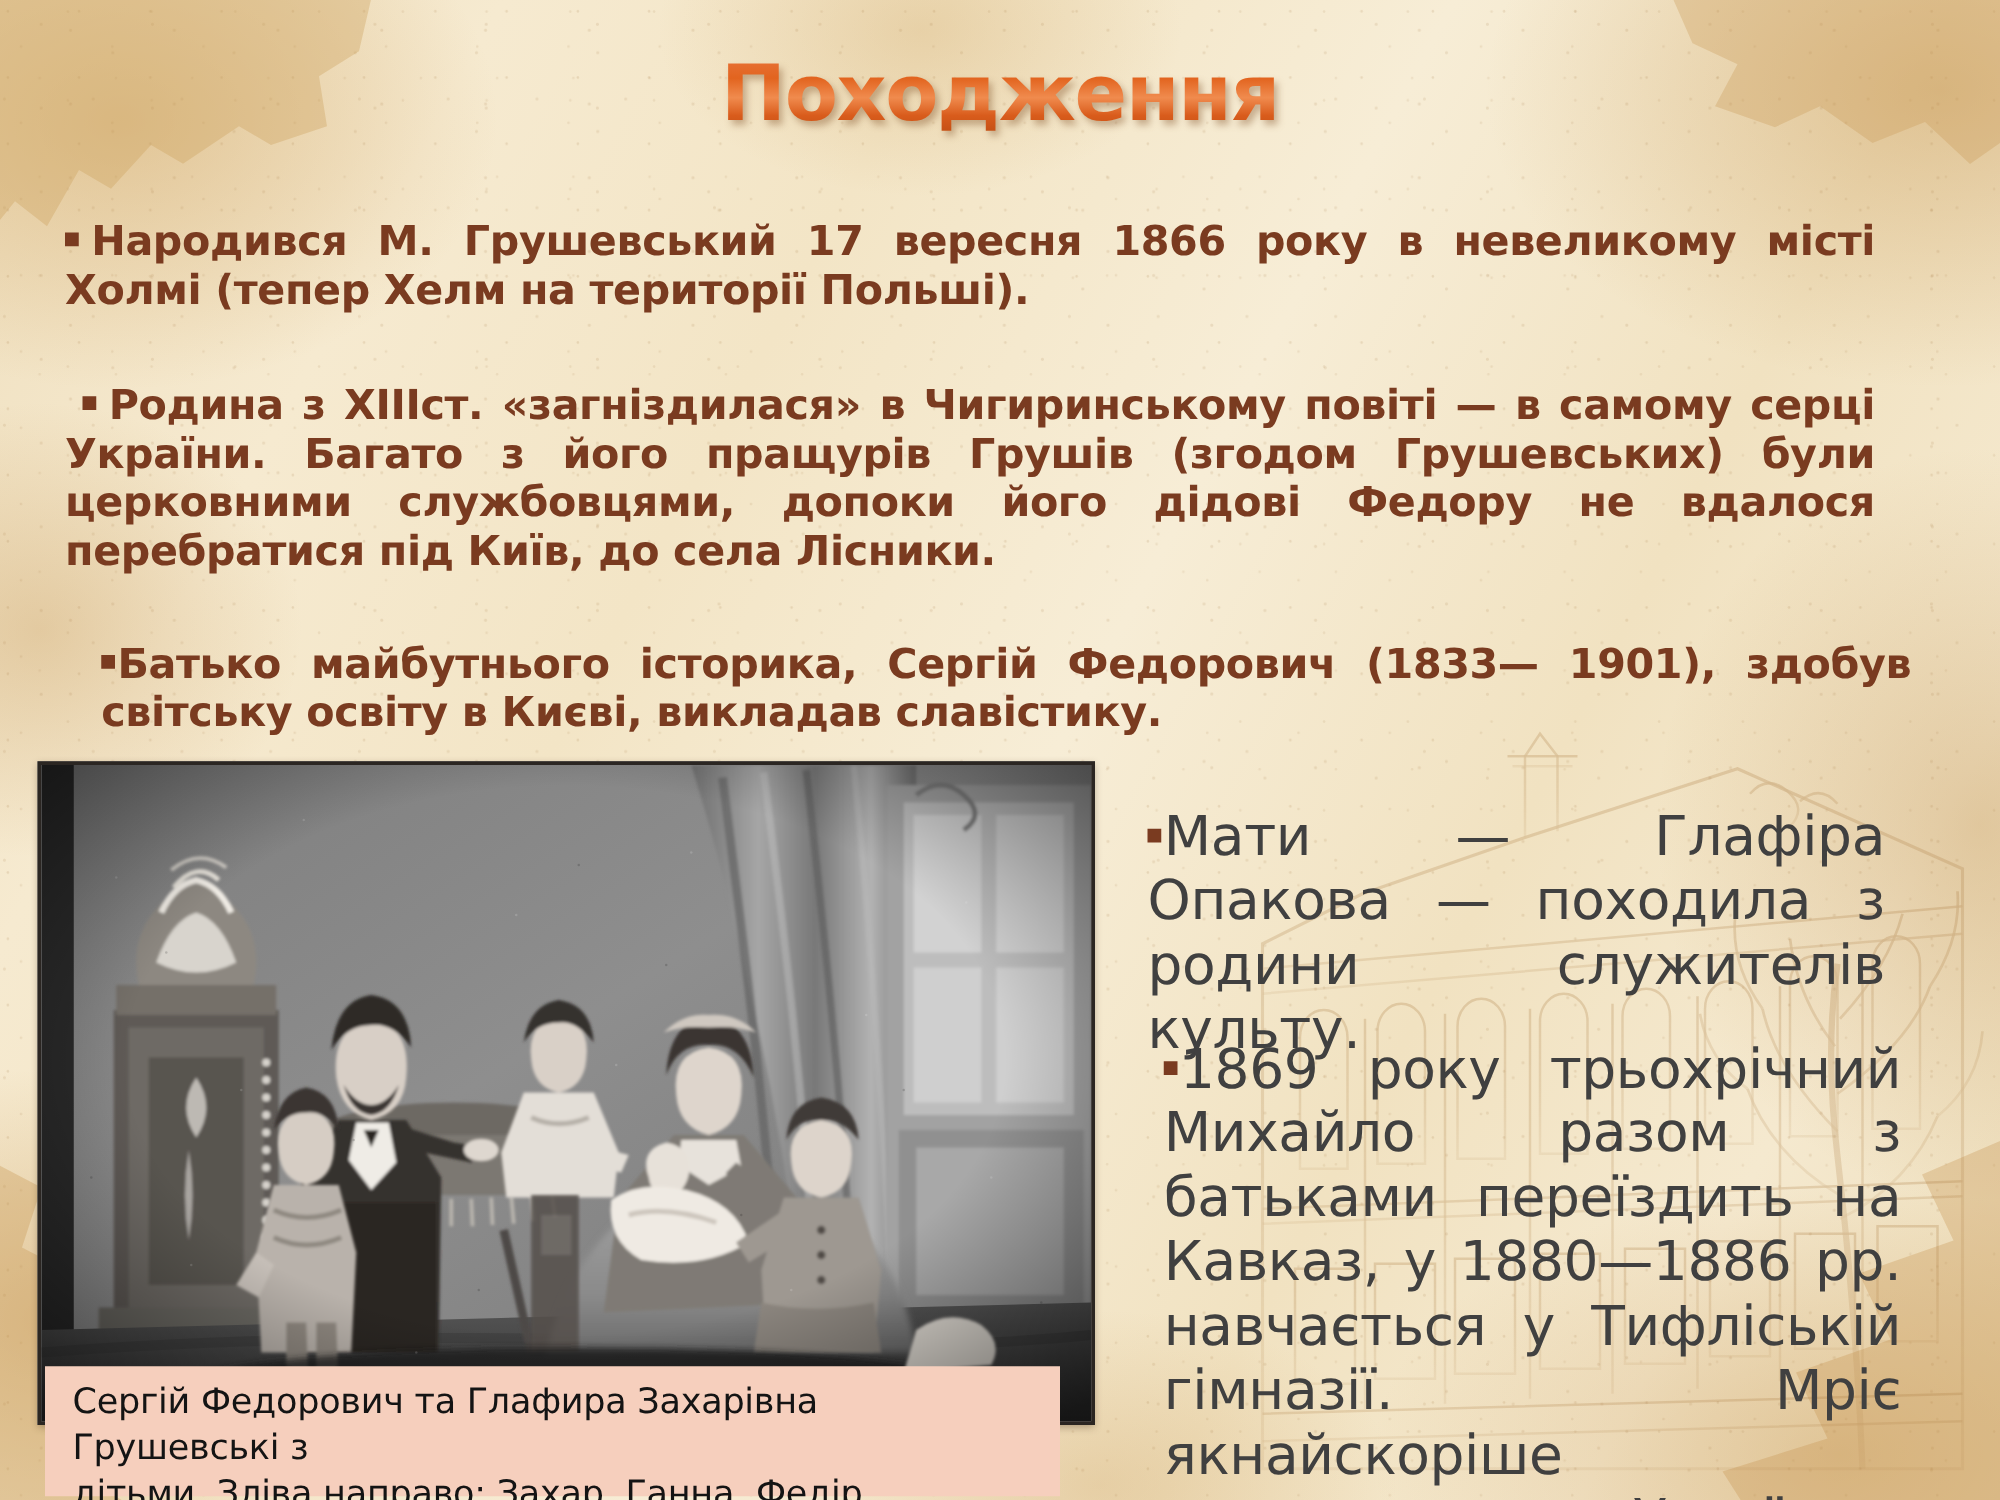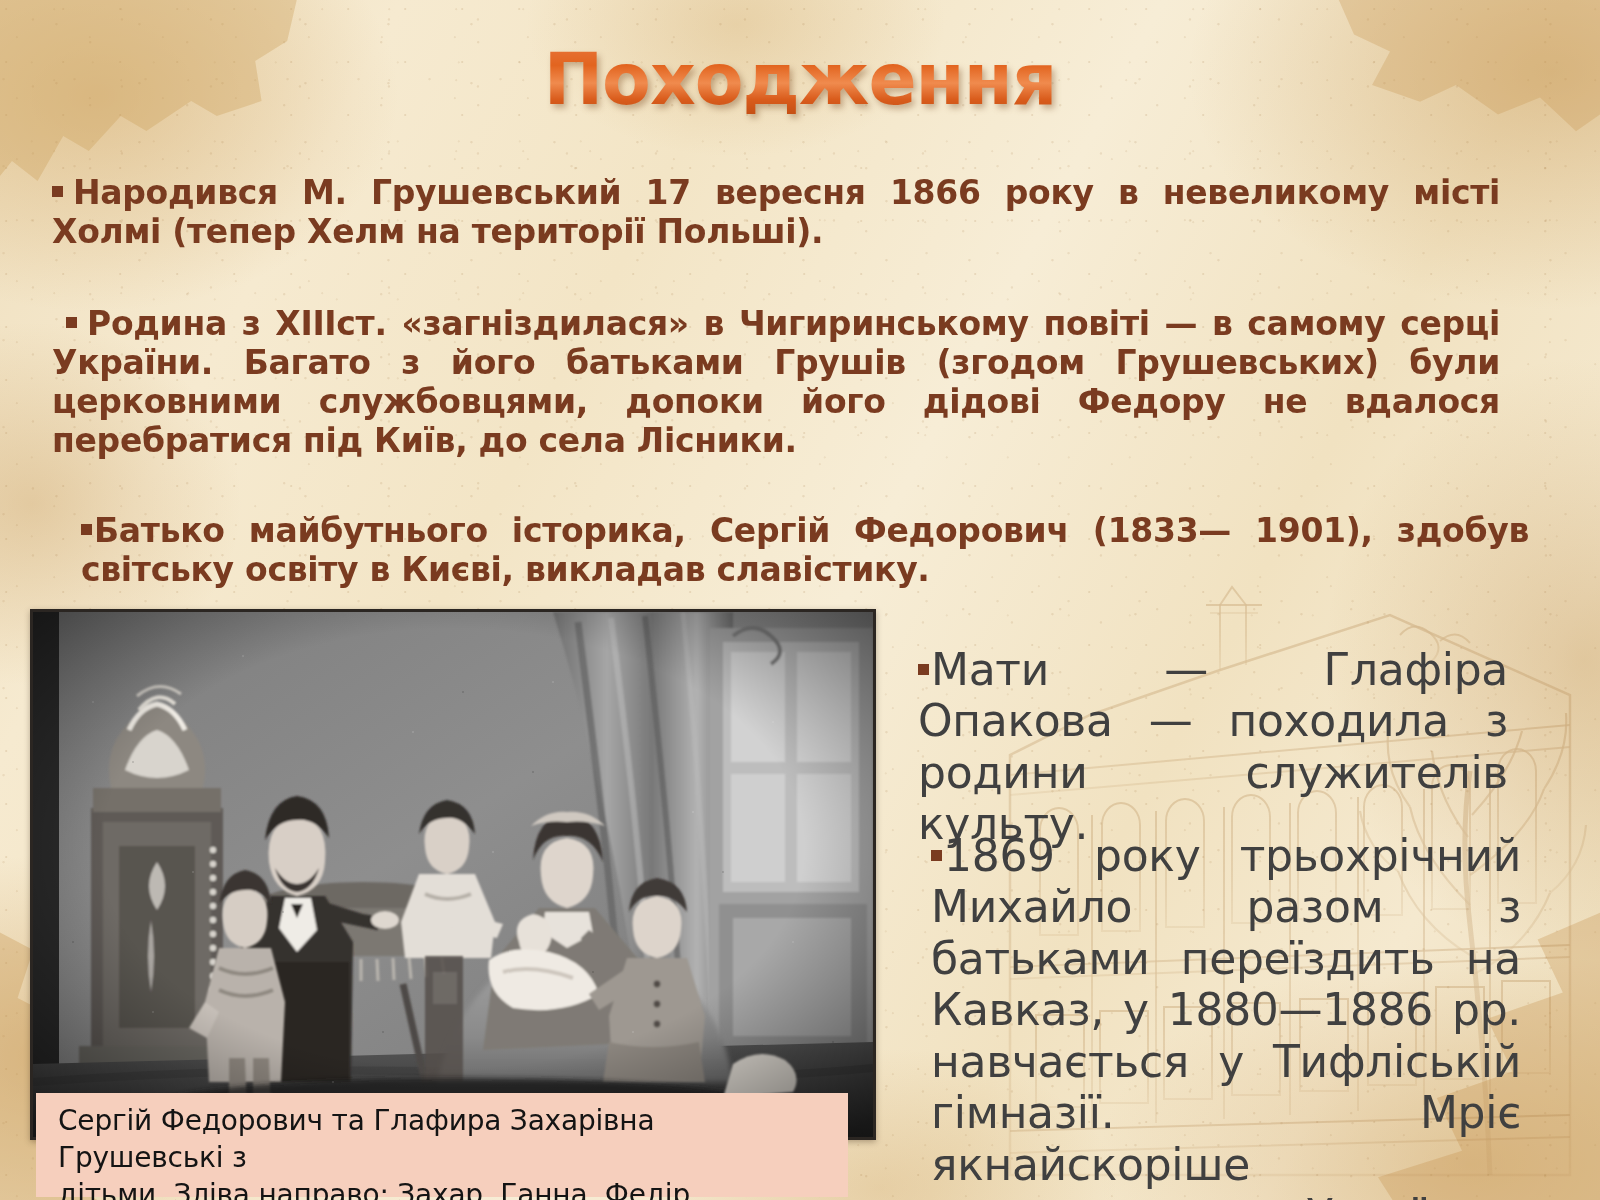--- a/index.html
+++ b/index.html
@@ -107,21 +107,21 @@
 
   
   .title {
     position: absolute;
     left: 0;
     right: 0;
     top: 44px;
     text-align: center;
     font-family: "DejaVu Sans", sans-serif;
     font-weight: bold;
-    font-size: 71px;
+    font-size: 62px;
     line-height: 1.0;
     letter-spacing: -1px;
     background: linear-gradient(180deg, #e8743a 0%, #e2641f 30%, #f08b4e 55%, #d95c1c 78%, #c44f14 100%);
     -webkit-background-clip: text;
     background-clip: text;
     color: transparent;
     -webkit-text-fill-color: transparent;
     filter: drop-shadow(3px 4px 3px rgba(120,70,30,0.38));
   }
 
@@ -269,21 +269,21 @@
     </svg>
   </div>
 
   <div class="title">Походження</div>
 
   <div class="body-text para-1">
     <span class="bullet"></span><span>Народився М. Грушевський 17 вересня  1866  року  в  невеликому  місті Холмі (тепер Хелм на території Польші).</span>
   </div>
 
   <div class="body-text para-2">
-    <span class="bullet pad-left"></span><span>Родина  з  XIIIст. «загніздилася» в Чигиринському повіті — в самому серці України.  Багато з його батьками Грушів (згодом  Грушевських)  були церковними  службовцями, допоки його дідові Федору не вдалося перебратися під Київ, до села Лісники.</span>
+    <span class="bullet pad-left"></span><span>Родина  з  XIIIст. «загніздилася» в Чигиринському повіті — в самому серці України.  Багато з його пращурів Грушів (згодом  Грушевських)  були церковними  службовцями, допоки його дідові Федору не вдалося перебратися під Київ, до села Лісники.</span>
   </div>
 
   <div class="body-text para-3">
     <span class="bullet tight"></span><span>Батько  майбутнього  історика,  Сергій  Федорович  (1833—  1901),  здобув світську  освіту  в  Києві,  викладав  славістику.</span>
   </div>
 
   <div class="para-right para-4">
     <span class="bullet tight"></span><span>Мати — Глафіра Опакова — походила з  родини служителів  культу.</span>
   </div>
 

